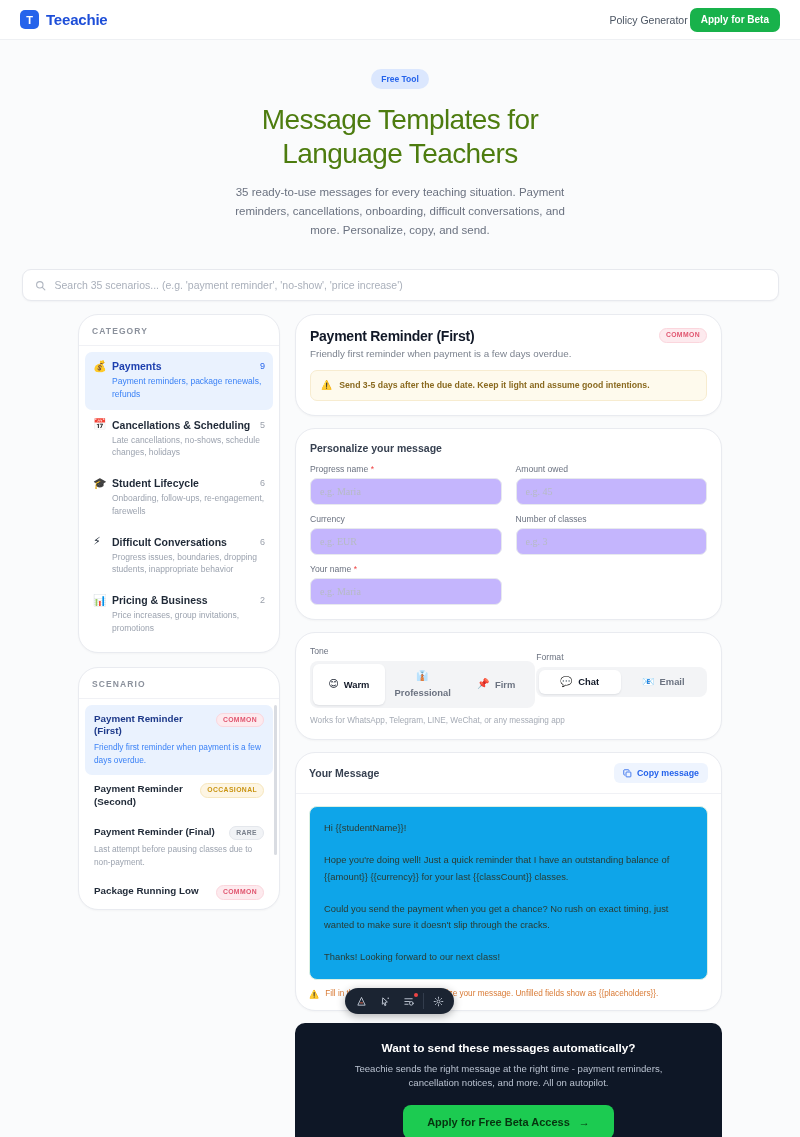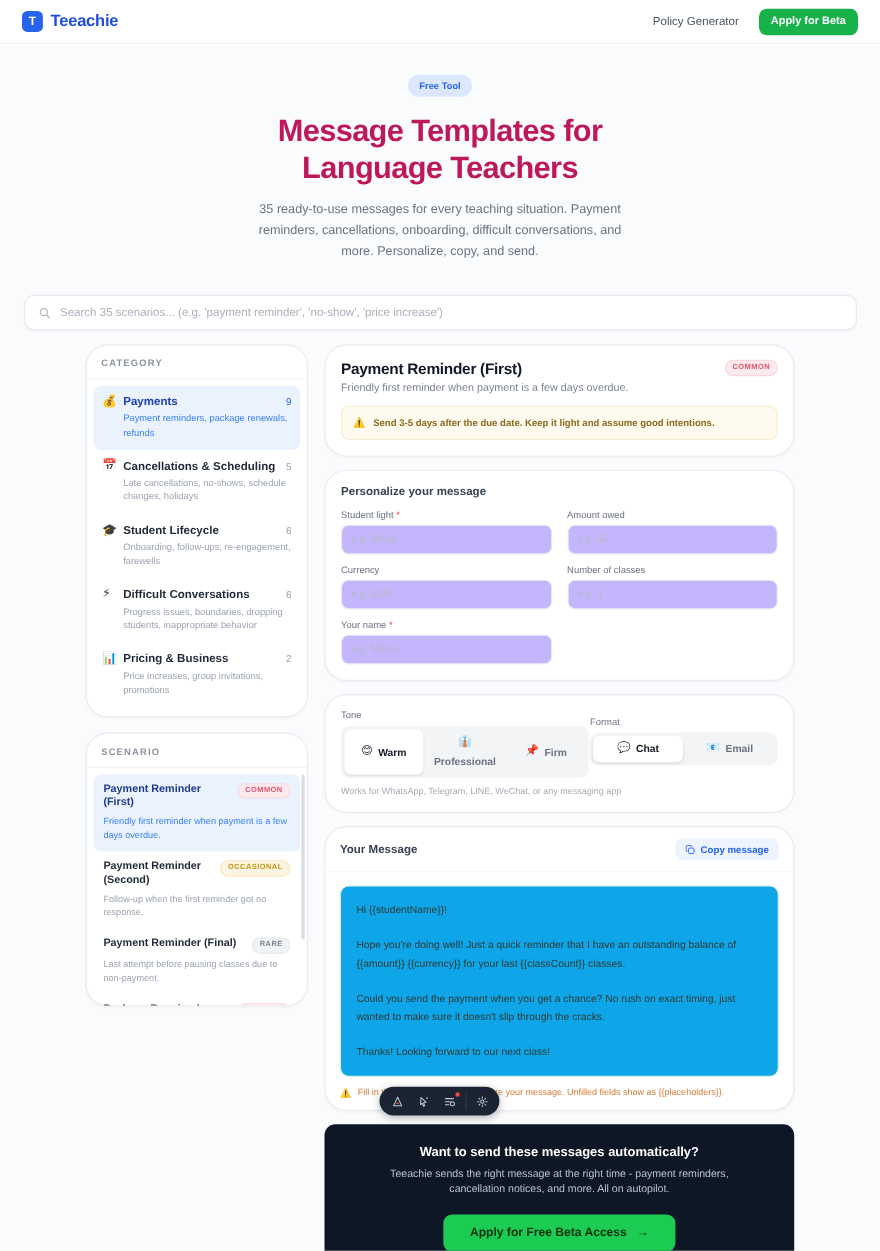--- a/index.html
+++ b/index.html
@@ -23,38 +23,38 @@
     padding: 0 20px;
   }
   .brand { display: flex; align-items: center; gap: 7px; }
   .brand-mark {
     width: 19px; height: 19px; border-radius: 5px;
     background: #2563eb; color: #fff;
     font-size: 11px; font-weight: bold;
     display: flex; align-items: center; justify-content: center;
   }
   .brand-name { font-size: 15px; font-weight: bold; color: #1d4ed8; letter-spacing: -0.2px; }
-  .nav-right { margin-left: auto; display: flex; align-items: center; gap: 18px; }
+  .nav-right { margin-left: auto; display: flex; align-items: center; gap: 2px; }
   .nav-link { font-size: 10.5px; color: #4b5563; text-decoration: none; }
   .btn-beta {
     background: #18b24b; color: #fff; font-size: 10px; font-weight: bold;
     padding: 7px 11px; border-radius: 7px; border: none; line-height: 1;
   }
 
   
   .page { background: #fafbfc; min-height: 1097px; padding-bottom: 10px; }
 
   
   .hero { padding: 28px 0 8px; text-align: center; }
   .pill-freetool {
     display: inline-block; background: #dbe7fe; color: #2563eb;
     font-size: 8.5px; font-weight: bold; padding: 5px 10px; border-radius: 20px;
   }
   .hero h1 {
-    font-size: 28px; font-weight: bold; color: #be185d;
+    font-size: 28px; font-weight: normal; color: #4d7c0f;
     letter-spacing: -0.6px; line-height: 1.22;
     margin: 14px auto 0; max-width: 380px;
   }
   .hero p {
     font-size: 11.5px; color: #6b7280; line-height: 1.62;
     margin: 12px auto 0; max-width: 350px;
   }
 
   
   .search-wrap { width: 757px; margin: 22px auto 0; }
@@ -318,21 +318,20 @@
                 <span class="freq common">COMMON</span>
               </div>
               <div class="scn-desc">Friendly first reminder when payment is a few days overdue.</div>
             </div>
 
             <div class="scn-item">
               <div class="scn-top">
                 <span class="scn-name">Payment Reminder (Second)</span>
                 <span class="freq occasional">OCCASIONAL</span>
               </div>
-              <div class="scn-desc">Follow-up when the first reminder got no response.</div>
             </div>
 
             <div class="scn-item">
               <div class="scn-top">
                 <span class="scn-name">Payment Reminder (Final)</span>
                 <span class="freq rare">RARE</span>
               </div>
               <div class="scn-desc">Last attempt before pausing classes due to non-payment.</div>
             </div>
 
@@ -369,21 +368,21 @@
         </div>
       </div>
 
       <div class="card panel">
         <div class="panel-pad">
           <div class="form-title">Personalize your message</div>
           <div class="form-grid">
 
             <div>
               <label class="field-label">
-                <span>Student light</span><span class="req"> *</span>
+                <span>Progress name</span><span class="req"> *</span>
               </label>
               <input class="field-input" type="text" placeholder="e.g. Maria" style="">
             </div>
 
             <div>
               <label class="field-label">Amount owed</label>
               <input class="field-input" type="text" placeholder="e.g. 45" style="">
             </div>
 
             <div>

